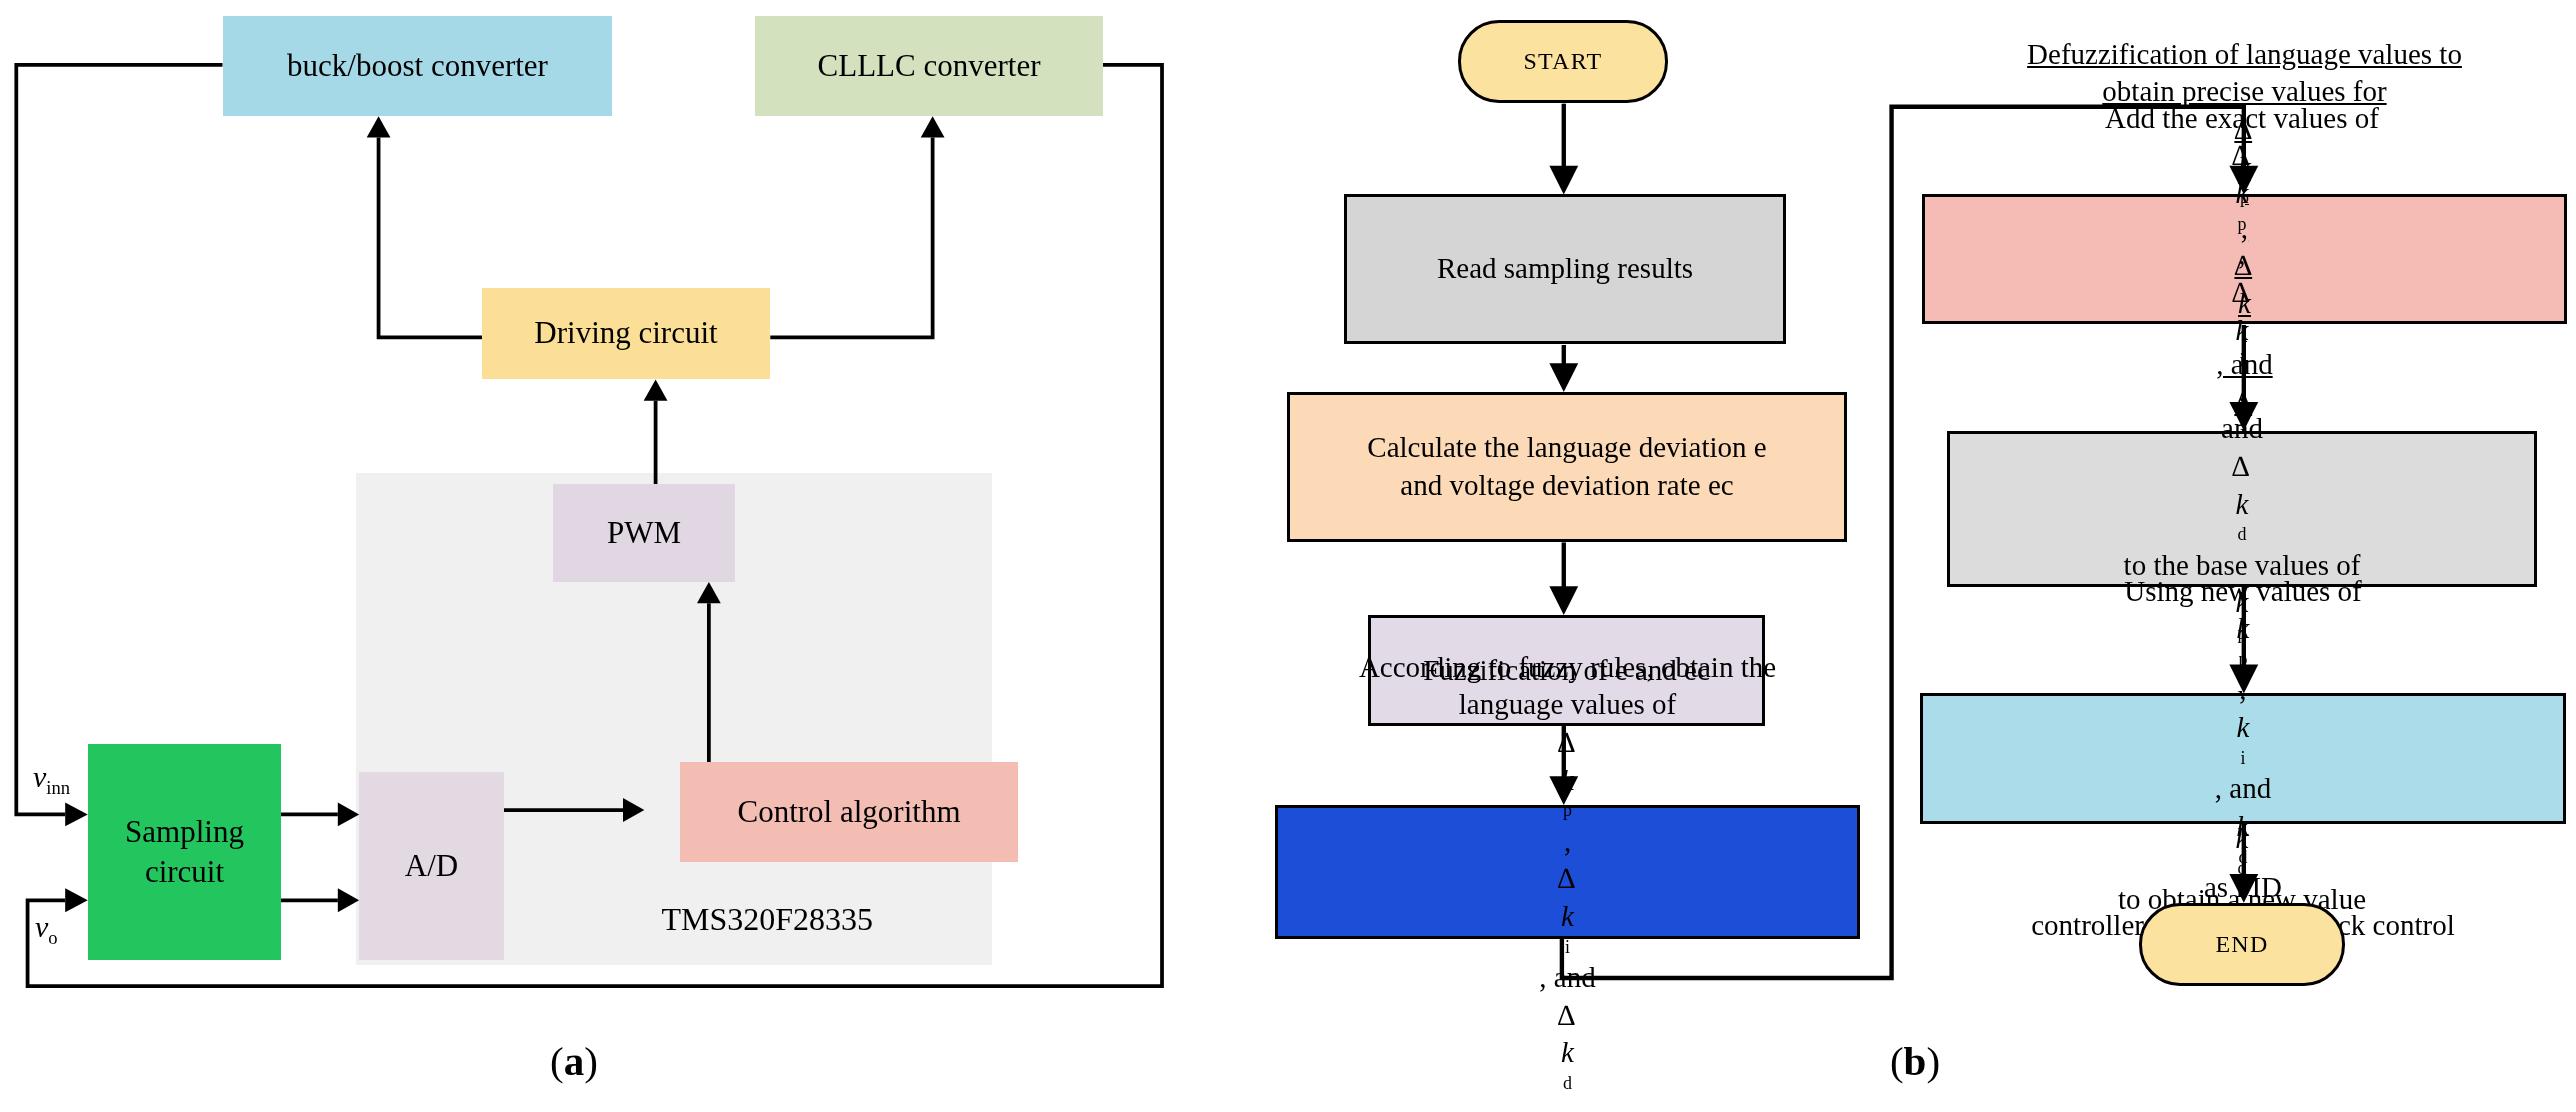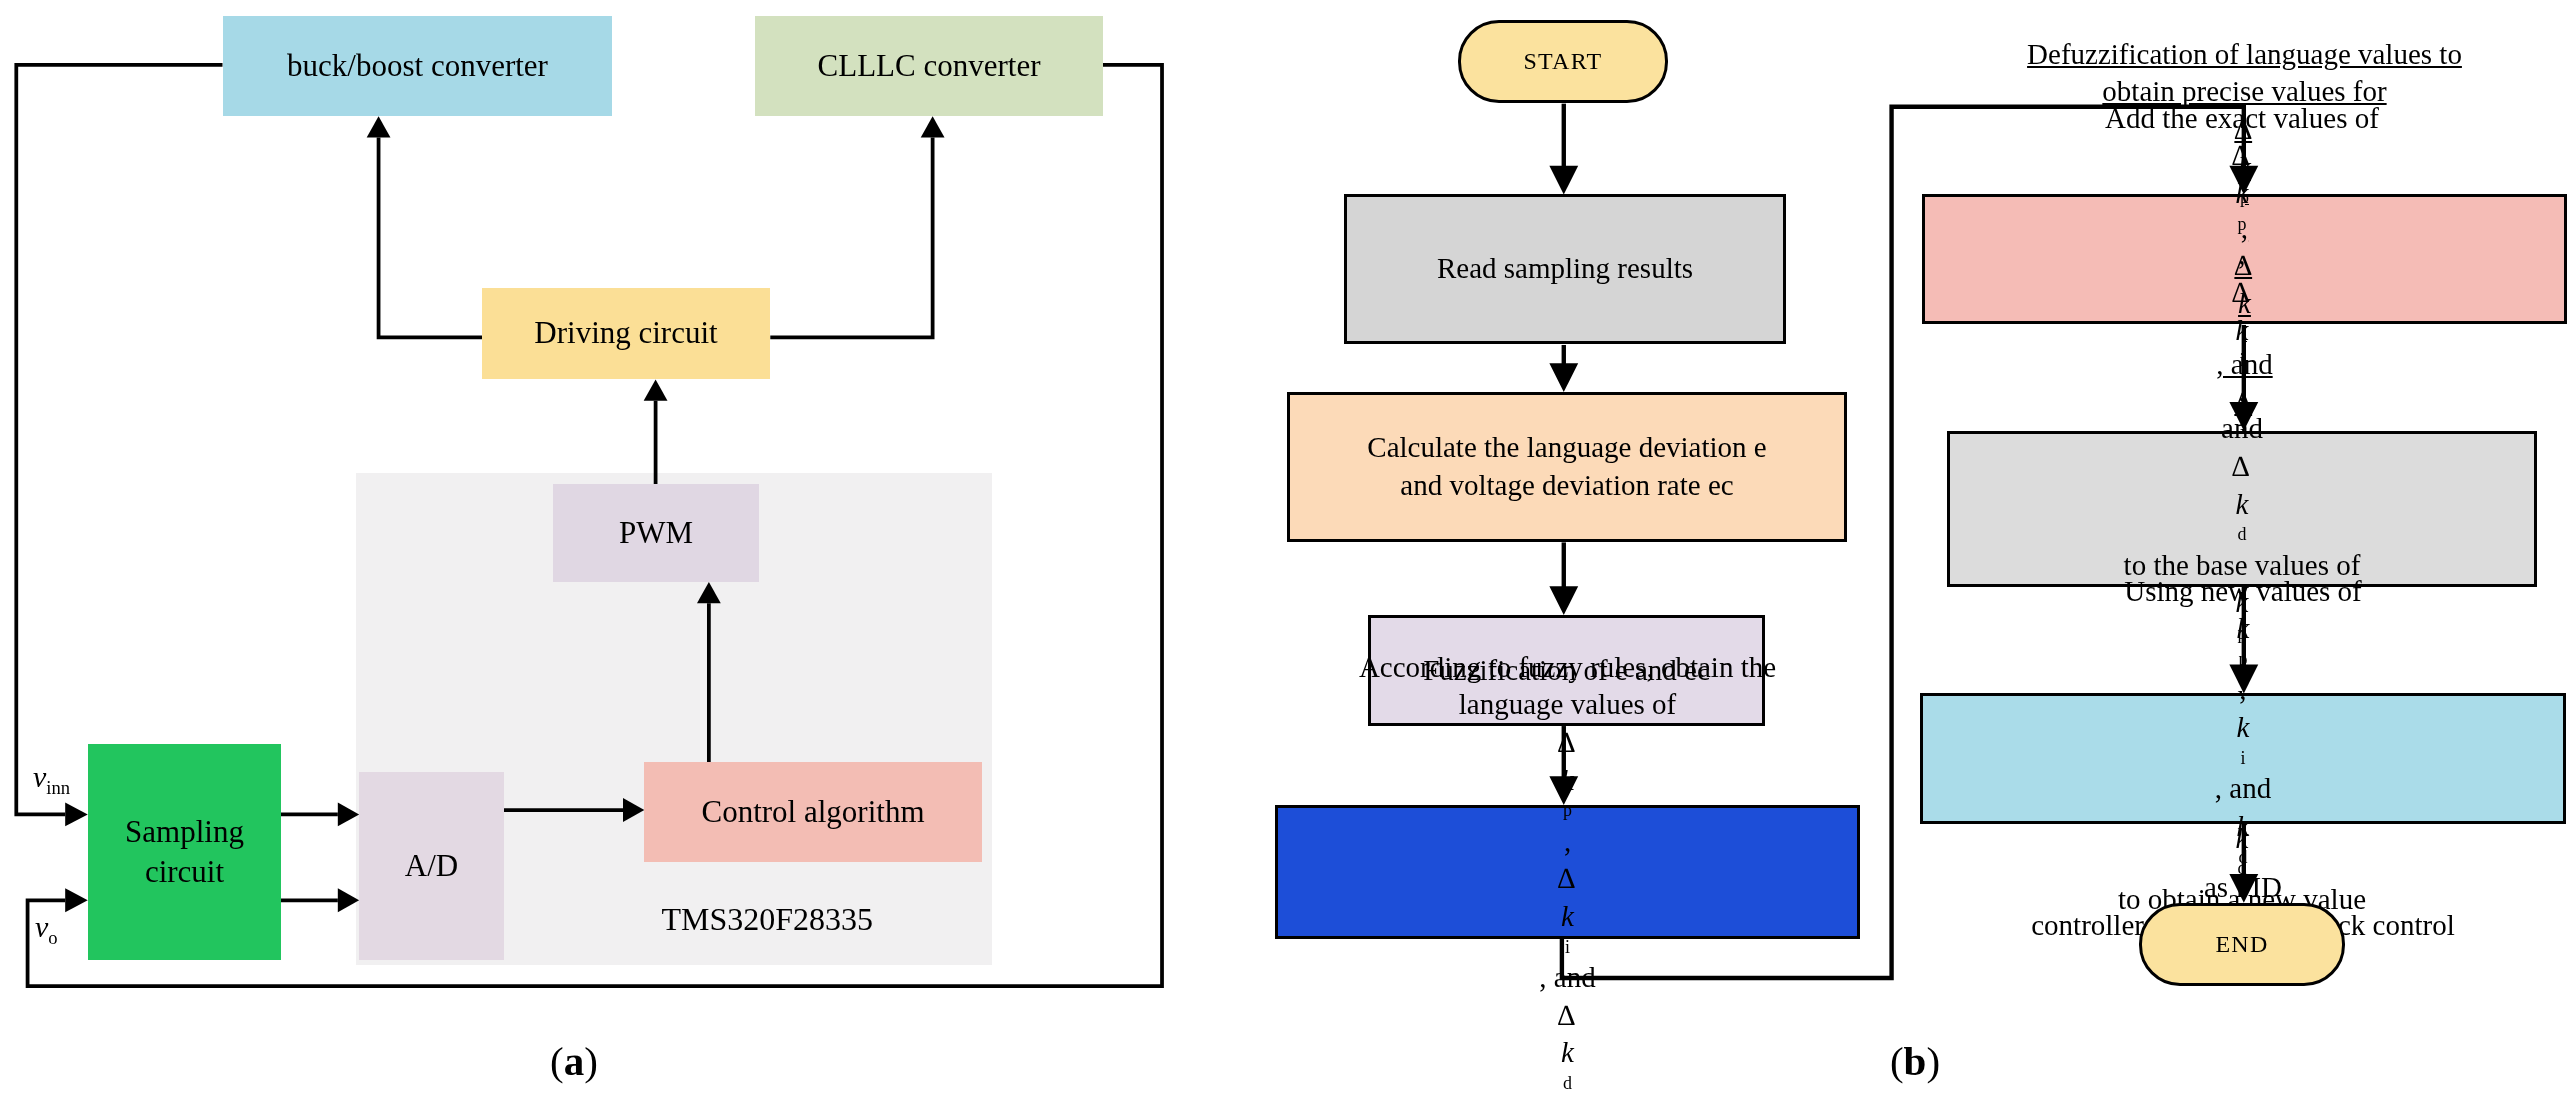--- a/index.html
+++ b/index.html
@@ -81,36 +81,36 @@
   </div>
 
   <div class="node a-node" style="left: 755px; top: 15.7px; width: 348px; height: 100px; background: rgb(211, 225, 191);">
     <span>CLLLC converter</span>
   </div>
 
   <div class="node a-node" style="left: 482px; top: 288px; width: 288px; height: 91px; background: rgb(251, 223, 150);">
     <span>Driving circuit</span>
   </div>
 
-  <div class="node a-node" style="left: 553px; top: 484px; width: 206px; height: 98px; background: rgb(224, 215, 227);">
+  <div class="node a-node" style="left: 553px; top: 484px; width: 182px; height: 98px; background: rgb(224, 215, 227);">
     <span>PWM</span>
   </div>
 
   <div class="node a-node" style="left: 88px; top: 744px; width: 193px; height: 216px; background: #22c55e;">
     <span class="stack">
       <span>Sampling</span>
       <span>circuit</span>
     </span>
   </div>
 
   <div class="node a-node" style="left: 359px; top: 772px; width: 145px; height: 188px; background: rgb(227, 217, 227);">
     <span>A/D</span>
   </div>
 
-  <div class="node a-node" style="left: 644px; top: 762px; width: 338px; height: 100px; background: rgb(243, 189, 180); justify-content: center;">
+  <div class="node a-node" style="left: 680px; top: 762px; width: 338px; height: 100px; background: rgb(243, 189, 180); justify-content: center;">
     <span>Control algorithm</span>
   </div>
 
   <div class="chip-label" style="left:622px;top:901px;width:251px;">TMS320F28335</div>
 
   <div class="sig" style="left:33px;top:760px;"><span class="tk-it">v</span><span class="tk-sub">inn</span></div>
   <div class="sig" style="left:35px;top:910px;"><span class="tk-it">v</span><span class="tk-sub">o</span></div>
 
   <div class="caption" style="left:480px;top:1037px;width:188px;"><span>(</span><span class="tk-b">a</span><span>)</span></div>
 

